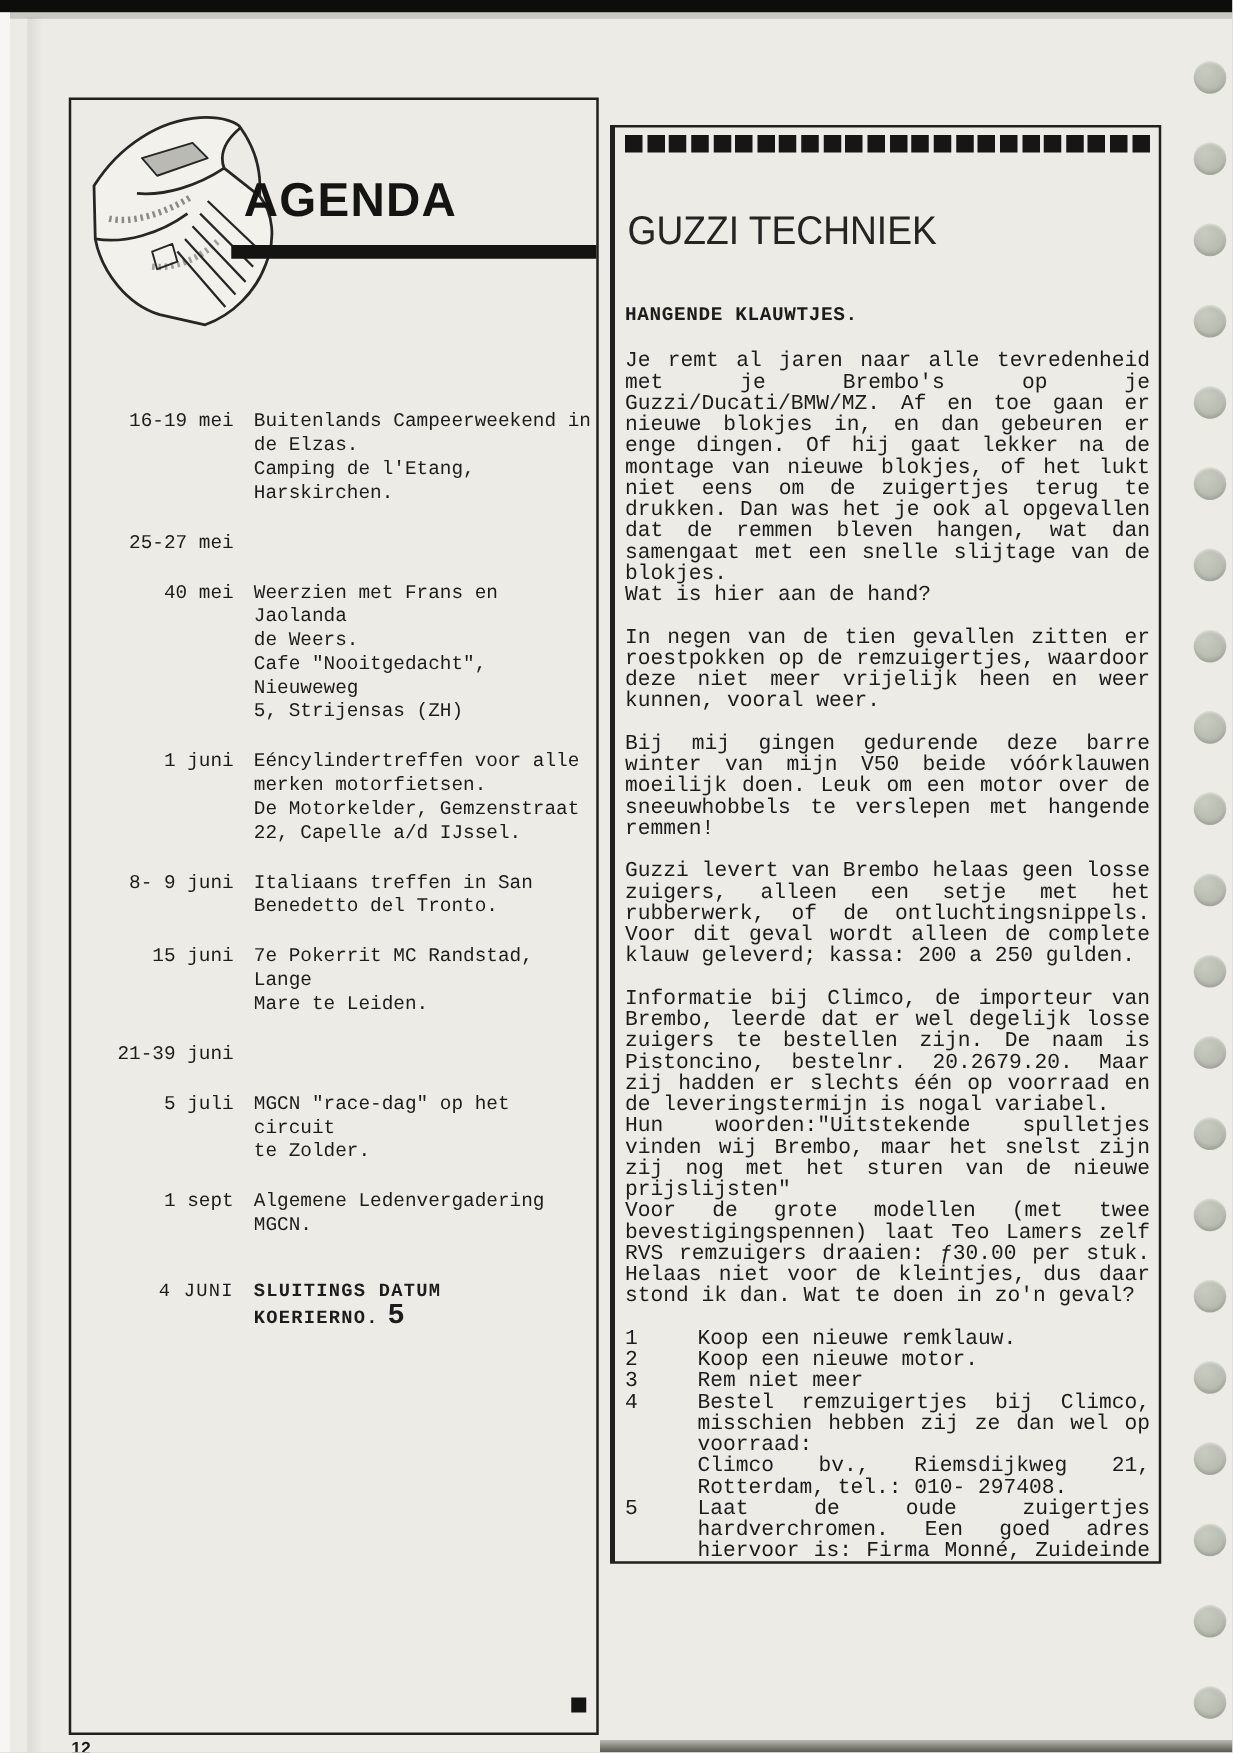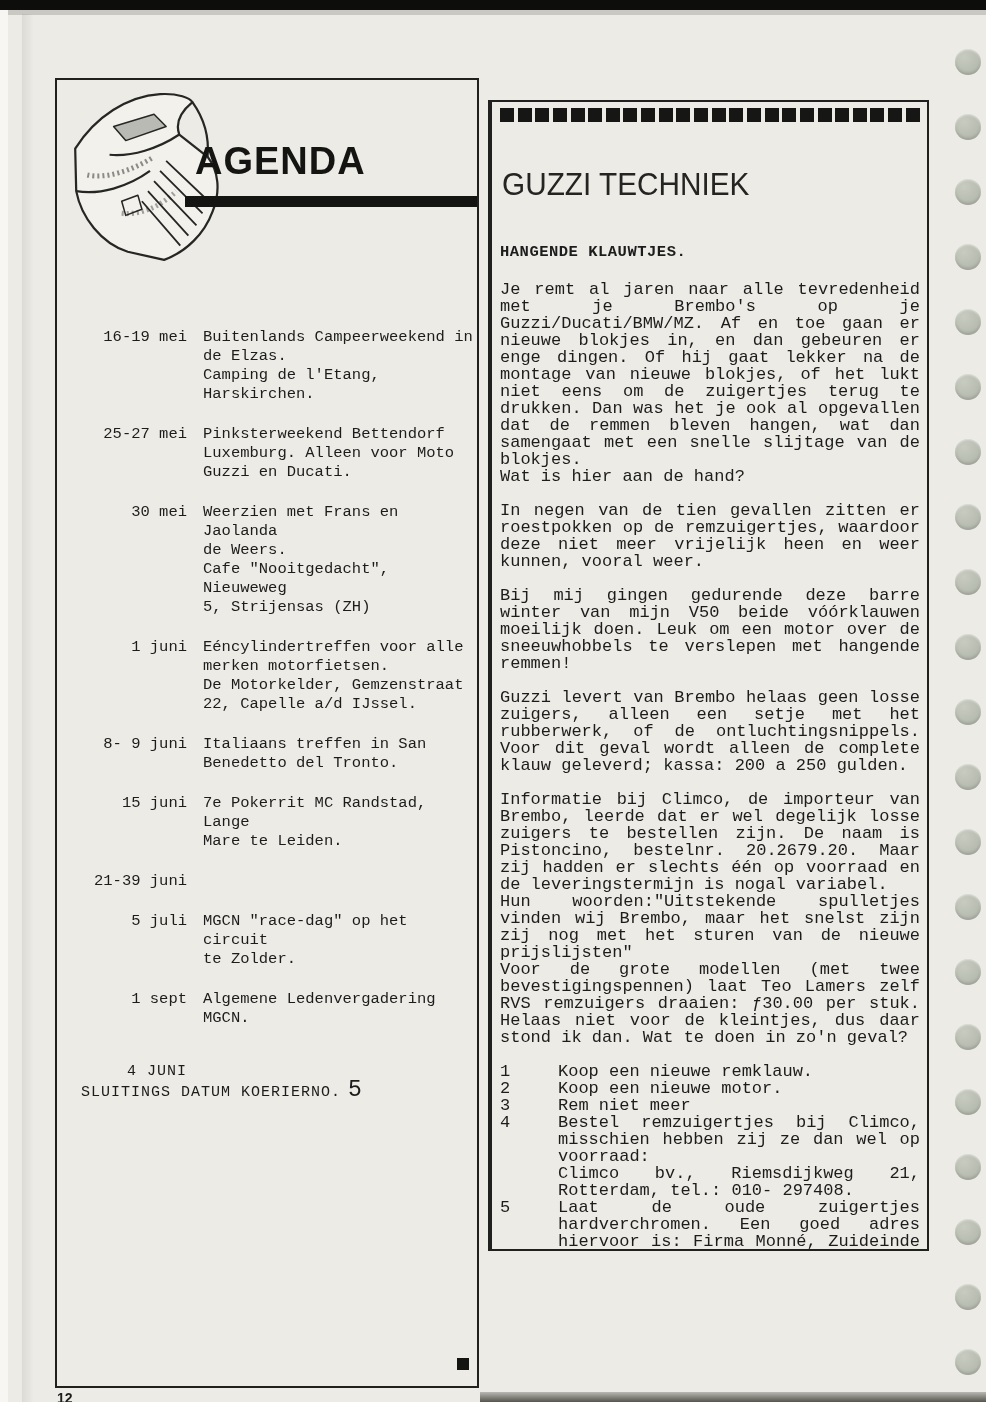--- a/index.html
+++ b/index.html
@@ -21,23 +21,23 @@
             border:2px solid #20201e;box-sizing:border-box;}
   .agenda-logo{position:absolute;left:4px;top:2px;width:182px;height:194px;}
   .agenda-title{position:absolute;left:138px;top:60px;margin:0;
                 font-family:"Liberation Sans","DejaVu Sans",sans-serif;
                 font-weight:800;font-size:38px;letter-spacing:1px;color:#141413;}
   .title-bar{position:absolute;left:128px;top:116px;right:0px;height:11px;background:#141413;}
   .agenda-list{position:absolute;left:24px;top:248px;right:4px;font-size:15.5px;line-height:19px;}
   .agenda-row{display:flex;margin:0 0 21px 0;}
   .agenda-date{flex:none;width:106px;text-align:right;white-space:pre;}
   .agenda-text{margin-left:16px;white-space:pre-line;}
-  .deadline-row{display:flex;margin-top:34px;letter-spacing:1px;font-size:15px;align-items:baseline;flex-direction:column;}
+  .deadline-row{display:flex;margin-top:34px;letter-spacing:1px;font-size:15px;align-items:baseline;}
   .deadline-date{flex:none;width:106px;text-align:right;}
-  .deadline-text{}
+  .deadline-text{margin-left:16px;font-weight:bold;}
   .issue-num{font-size:23px;margin-left:7px;}
   .end-marker{position:absolute;right:8px;bottom:16px;width:12px;height:12px;background:#141413;}
   .page-num{position:absolute;left:57px;top:1390px;font-size:14px;font-weight:700;color:#38383
 
 4;font-family:"Liberation Sans",sans-serif;}
   
   .right-box{position:absolute;left:488px;top:80px;width:441px;height:1151px;
              border:2px solid #20201e;border-left-width:4px;box-sizing:border-box;
              overflow:hidden;padding:6px 7px 0 8px;margin-top:20px;}
   .dashed-rule{display:flex;justify-content:space-between;height:14px;width:420px;}
@@ -83,26 +83,23 @@
     <div class="agenda-list">
         <div class="agenda-row">
           <div class="agenda-date">16-19 mei</div>
           <div class="agenda-text">Buitenlands Campeerweekend in
 de Elzas.
 Camping de l'Etang,
 Harskirchen.</div>
         </div>
         <div class="agenda-row">
           <div class="agenda-date">25-27 mei</div>
-          <div class="agenda-text">Pinksterweekend Bettendorf
-Luxemburg. Alleen voor Moto
-Guzzi en Ducati.</div>
-        </div>
-        <div class="agenda-row">
-          <div class="agenda-date">30 mei</div>
+        </div>
+        <div class="agenda-row">
+          <div class="agenda-date">40 mei</div>
           <div class="agenda-text">Weerzien met Frans en Jaolanda
 de Weers.
 Cafe "Nooitgedacht", Nieuweweg
 5, Strijensas (ZH)</div>
         </div>
         <div class="agenda-row">
           <div class="agenda-date">1 juni</div>
           <div class="agenda-text">Eéncylindertreffen voor alle
 merken motorfietsen.
 De Motorkelder, Gemzenstraat

